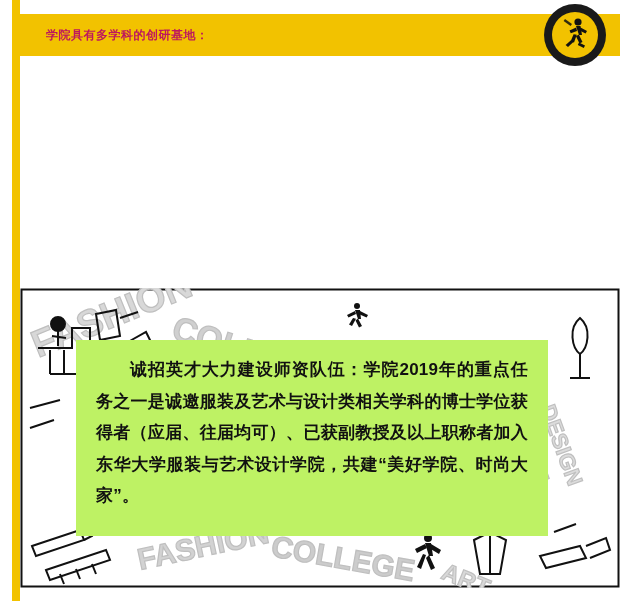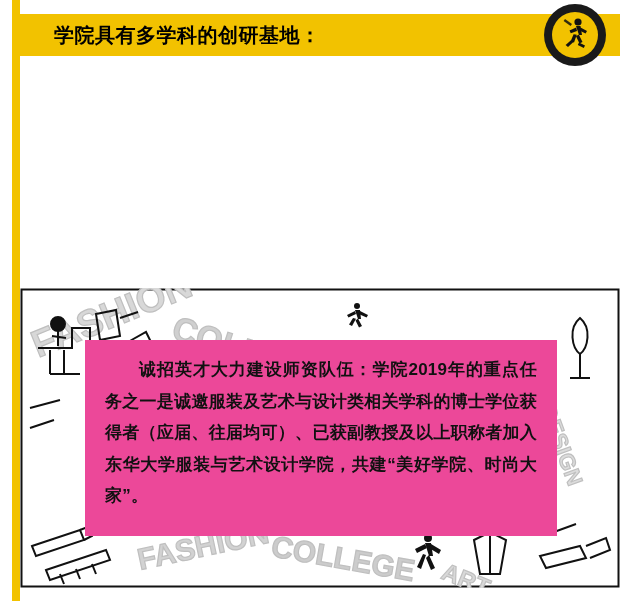--- a/index.html
+++ b/index.html
@@ -34,24 +34,24 @@
     position: absolute;
     left: 20px;
     top: 14px;
     width: 600px;
     height: 42px;
     background: #f2c200;
     display: flex;
     align-items: center;
   }
   .header-title {
-    font-size: 20px;
-    color: #000000;
+    font-size: 12px;
+    color: #be185d;
     font-weight: bold;
-    margin-left: 34px;
+    margin-left: 26px;
     letter-spacing: 0.5px;
     line-height: 1;
   }
   
   .emblem {
     position: absolute;
     right: 14px;
     top: -10px;
     width: 62px;
     height: 62px;
@@ -95,25 +95,25 @@
     height: 300px;
     overflow: hidden;
   }
   .illus svg.bg {
     position: absolute;
     left: 0;
     top: 0;
   }
   .callout {
     position: absolute;
-    left: 65px;
+    left: 56px;
     top: 52px;
     width: 472px;
     height: 196px;
-    background: #ec4899;
+    background: #bef264;
     box-sizing: border-box;
     padding: 14px 20px 10px 20px;
   }
   .callout-text {
     font-size: 17px;
     line-height: 31.5px;
     color: #111111;
     text-align: justify;
     text-justify: inter-ideograph;
     text-indent: 2em;

